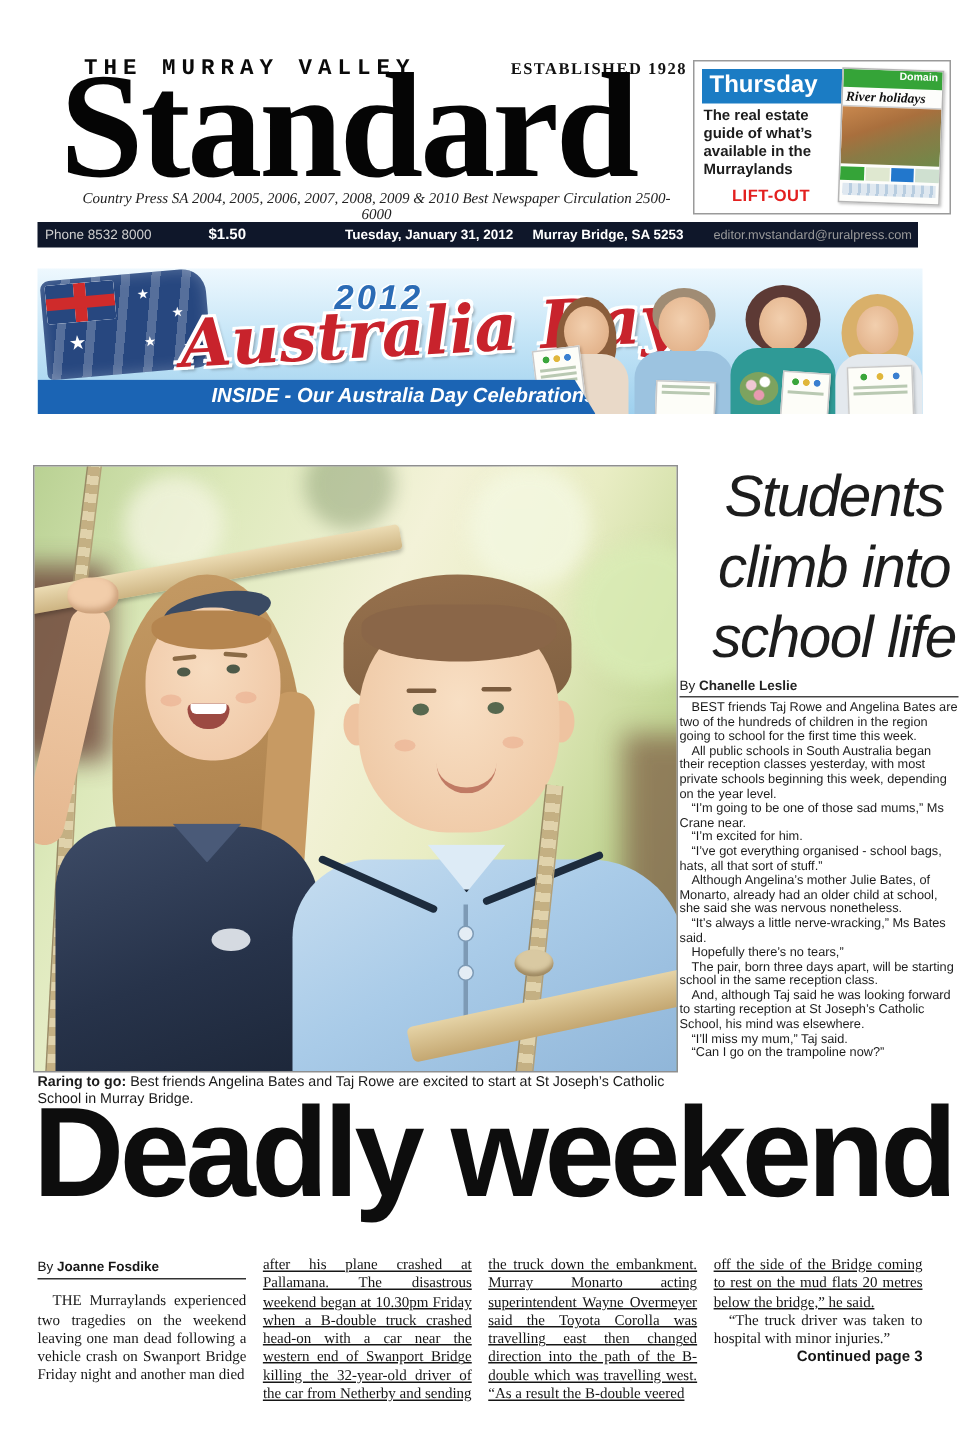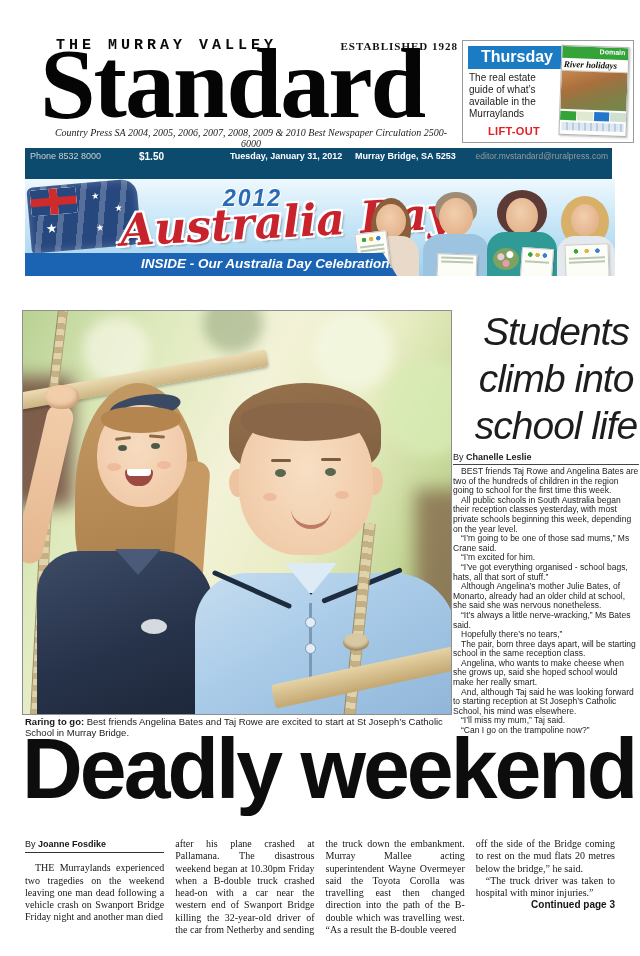--- a/index.html
+++ b/index.html
@@ -13,37 +13,37 @@
           font-weight:bold;font-size:11px;letter-spacing:1px;}
   .masthead-title{position:absolute;left:40px;top:34px;font-family:"Liberation Serif",serif;
           font-weight:bold;font-size:100px;line-height:1;letter-spacing:-2px;color:#050505;}
   .tagline{position:absolute;left:45px;top:127px;width:412px;text-align:center;
           font-family:"Liberation Serif",serif;font-style:italic;font-size:10px;color:#222;}
 
   
   .promo{position:absolute;left:462px;top:40px;width:170px;height:101px;border:1px solid #9a9a9a;
          background:#fff;}
   .promo-day{position:absolute;left:5px;top:5px;width:88px;background:#1b7cc4;color:#fff;
-         font-weight:bold;font-size:16px;padding:2px 4px 3px 5px;text-align:center;}
-  .promo-desc{position:absolute;left:6px;top:31px;width:90px;font-size:10px;line-height:12px;color:#1c1c1c;}
+         font-weight:bold;font-size:16px;padding:2px 4px 3px 5px;}
+  .promo-desc{position:absolute;left:6px;top:31px;width:90px;font-size:10px;line-height:12px;color:#1c1c1c;font-weight:bold;}
   .promo-liftout{position:absolute;left:6px;top:84px;width:90px;text-align:center;color:#e3201f;
          font-weight:bold;font-size:11px;letter-spacing:.3px;}
   .insert{position:absolute;right:5px;top:5px;width:66px;height:88px;background:#fdfdfb;
          border:1px solid #b5b5b5;transform:rotate(2deg);box-shadow:1px 1px 2px rgba(0,0,0,.25);overflow:hidden;}
   .insert-brand{height:11px;background:#35a438;color:#fff;font-weight:bold;font-size:7px;
          text-align:right;padding:1px 3px 0 0;}
   .insert-head{font-family:"Liberation Serif",serif;font-style:italic;font-weight:bold;
          font-size:9px;padding:1px 2px;border-bottom:1px solid #ccc;}
   .insert-photo{height:38px;background:linear-gradient(160deg,#c9884e 0%,#a96f3d 35%,#8a7a45 60%,#6f8a4a 100%);}
   .insert-strip{display:flex;gap:1px;margin-top:2px;}
   .insert-strip i{display:block;height:9px;flex:1;}
   .insert-foot{height:8px;margin:2px 2px 0 2px;background:repeating-linear-gradient(90deg,#dfe8f0 0 4px,#b8cde0 4px 6px);}
 
   
-  .infobar{position:absolute;left:25px;top:148px;width:587px;height:31px;background:#0c4a6e;color:#fff;}
+  .infobar{position:absolute;left:25px;top:148px;width:587px;height:17px;background:#0f172a;color:#fff;}
   .infobar span{position:absolute;top:3px;font-size:9px;font-weight:bold;white-space:nowrap;}
   .ib-phone{left:5px;font-weight:normal !important;color:#cfcfcf;}
   .ib-price{left:114px;font-size:10px !important;}
   .ib-date{left:205px;}
   .ib-place{left:330px;}
   .ib-email{right:4px;font-weight:normal !important;color:#9a9a9a;font-size:8.5px !important;}
 
   
   .banner{position:absolute;left:25px;top:179px;width:590px;height:97px;overflow:hidden;
           background:linear-gradient(180deg,#eef8fe 0%,#c7e6f7 45%,#9ed0ee 100%);}
@@ -145,21 +145,21 @@
   .lead-body{position:absolute;left:453px;top:467px;width:186px;font-size:8.5px;line-height:9.6px;color:#1c1c1c;}
   .lead-body p{margin:0;text-indent:8px;}
 
   
   .story-head{position:absolute;left:22px;top:726px;font-weight:bold;font-size:85px;line-height:1;
       letter-spacing:-3px;color:#0d0d0d;white-space:nowrap;transform:scaleX(.99);transform-origin:left;}
   .story{position:absolute;left:25px;top:838px;width:590px;display:flex;gap:11px;
       font-family:"Liberation Serif",serif;font-size:10px;line-height:12.3px;color:#161616;}
   .story .col{flex:1;text-align:justify;}
   .story p{margin:0;text-indent:10px;}
-  .story p.noind{text-indent:0;}
+  .story p.noind{text-indent:0;text-decoration:underline;}
   .story-byline{font-family:"Liberation Sans",sans-serif;font-size:9px;border-bottom:1px solid #333;
       padding-bottom:2px;margin-bottom:9px;text-align:left;}
   .story-byline b{font-weight:bold;}
   .continued{font-family:"Liberation Sans",sans-serif;font-weight:bold;font-size:10px;
       text-align:right;margin-top:3px;text-indent:0;}
 </style>
 </head>
 <body>
 
 <div class="page">
@@ -328,47 +328,46 @@
   </div>
 
   <h1 class="lead-head" style="margin:0">Students climb into school life</h1>
   <div class="lead-byline">
     <span>By</span>
     <b>Chanelle Leslie</b>
   </div>
   <div class="lead-body">
     <p>BEST friends Taj Rowe and Angelina Bates are two of the hundreds of children in the region going to school for the first time this week.</p>
     <p>All public schools in South Australia began their reception classes yesterday, with most private schools beginning this week, depending on the year level.</p>
-    <p>“I’m going to be one of those sad mums,” Ms Crane said.</p>
+    <p>“I’m going to be one of those sad mums,” Ms Crane near.</p>
     <p>“I’m excited for him.</p>
     <p>“I’ve got everything organised - school bags, hats, all that sort of stuff.”</p>
     <p>Although Angelina’s mother Julie Bates, of Monarto, already had an older child at school, she said she was nervous nonetheless.</p>
     <p>“It’s always a little nerve-wracking,” Ms Bates said.</p>
     <p>Hopefully there’s no tears,”</p>
     <p>The pair, born three days apart, will be starting school in the same reception class.</p>
-    <p>Angelina, who wants to make cheese when she grows up, said she hoped school would make her really smart.</p>
     <p>And, although Taj said he was looking forward to starting reception at St Joseph’s Catholic School, his mind was elsewhere.</p>
     <p>“I’ll miss my mum,” Taj said.</p>
     <p>“Can I go on the trampoline now?”</p>
   </div>
 
   <h1 class="story-head" style="margin:0">Deadly weekend</h1>
   <div class="story">
     <div class="col">
       <div class="story-byline">
         <span>By</span>
         <b>Joanne Fosdike</b>
       </div>
       <p>THE Murraylands experienced two tragedies on the weekend leaving one man dead following a vehicle crash on Swanport Bridge Friday night and another man died</p>
     </div>
     <div class="col">
       <p class="noind">after his plane crashed at Pallamana. The disastrous weekend began at 10.30pm Friday when a B-double truck crashed head-on with a car near the western end of Swanport Bridge killing the 32-year-old driver of the car from Netherby and sending</p>
     </div>
     <div class="col">
-      <p class="noind">the truck down the embankment. Murray Mallee acting superintendent Wayne Overmeyer said the Toyota Corolla was travelling east then changed direction into the path of the B-double which was travelling west. “As a result the B-double veered</p>
+      <p class="noind">the truck down the embankment. Murray Monarto acting superintendent Wayne Overmeyer said the Toyota Corolla was travelling east then changed direction into the path of the B-double which was travelling west. “As a result the B-double veered</p>
     </div>
     <div class="col">
       <p class="noind">off the side of the Bridge coming to rest on the mud flats 20 metres below the bridge,” he said.</p>
       <p>“The truck driver was taken to hospital with minor injuries.”</p>
       <p class="continued">Continued page 3</p>
     </div>
   </div>
 
 </div>
 

